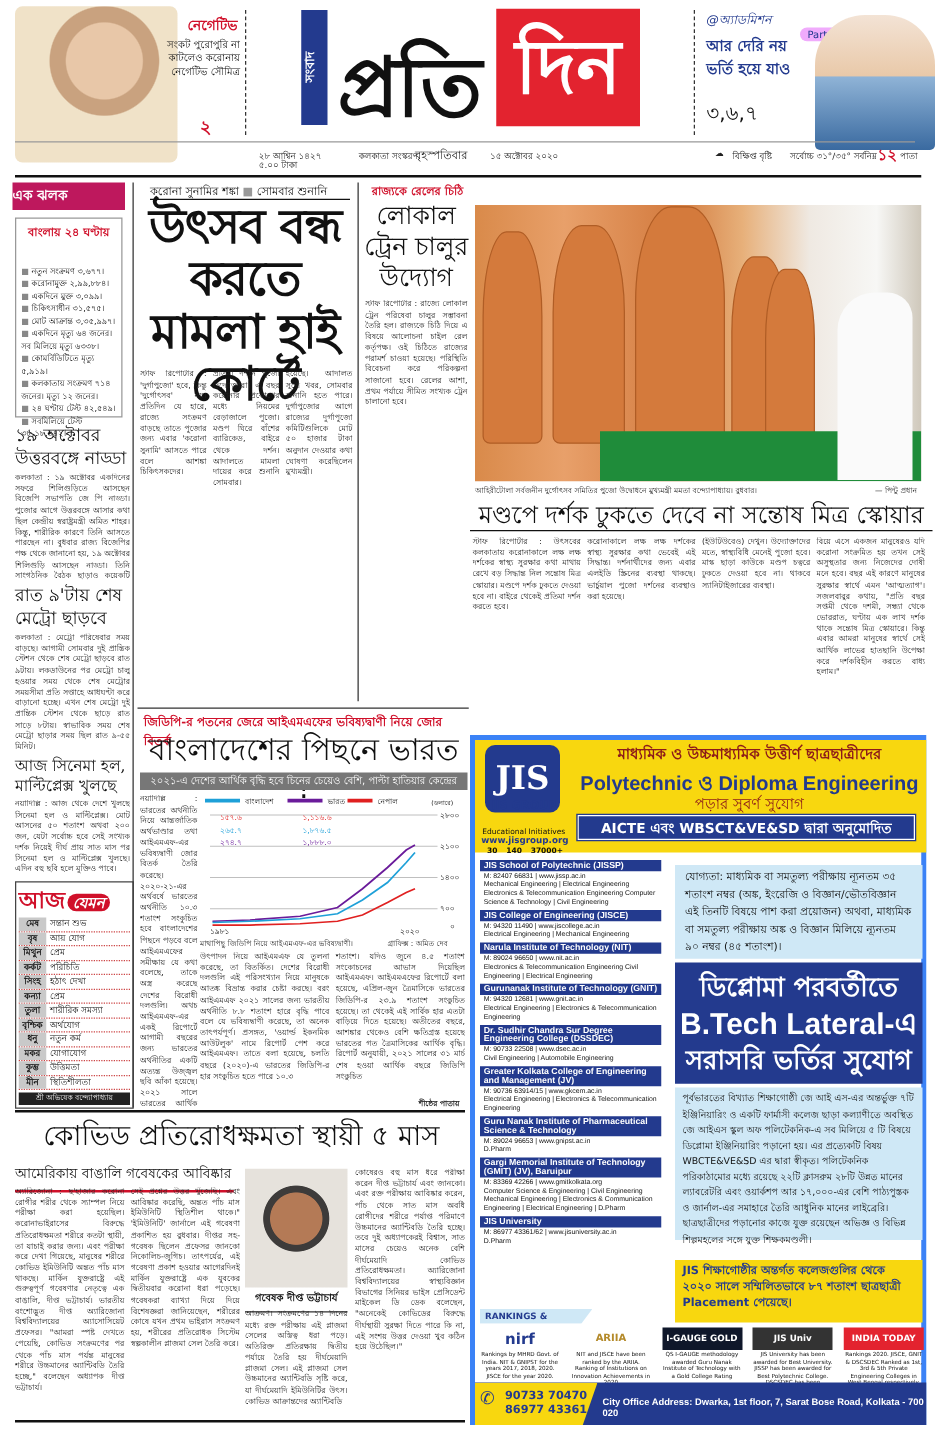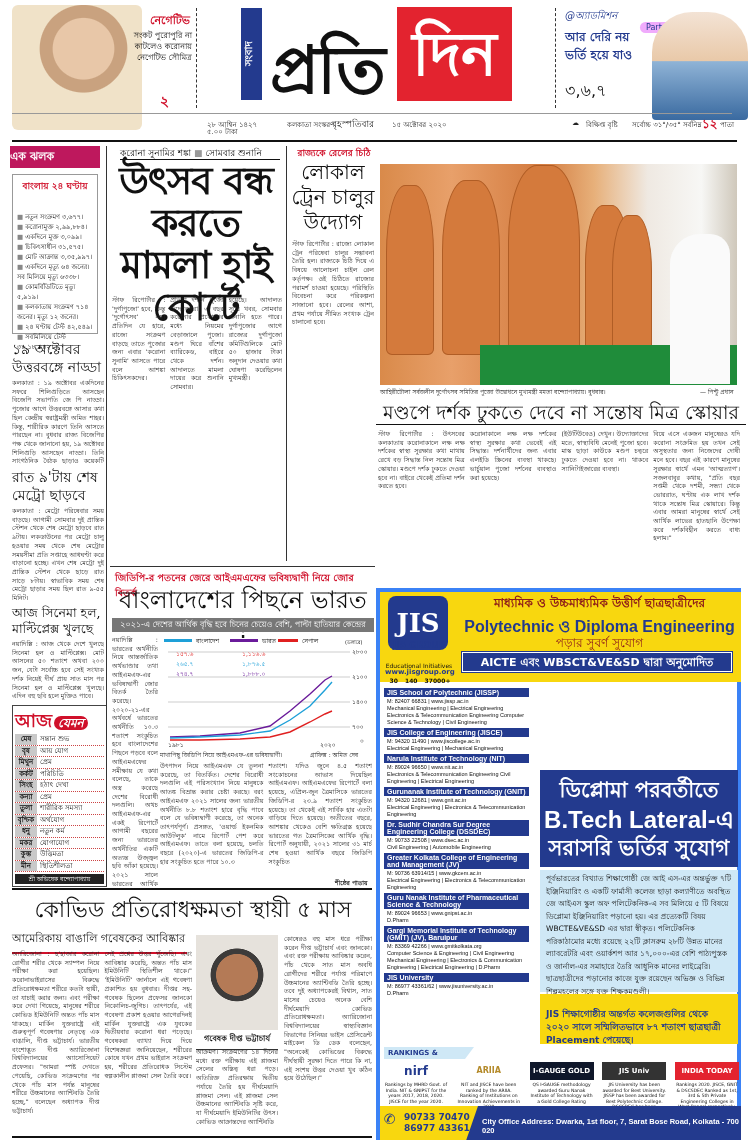--- a/index.html
+++ b/index.html
@@ -52,21 +52,21 @@
 .ad-h3{left:82px;top:42px;width:275px;text-align:center;font-size:12px;color:#8c1a1a}
 .aicte{left:82px;top:60px;width:270px;height:20px;background:#233a8e;color:#fff;font-size:11px;text-align:center;line-height:20px;font-weight:bold;border:1px solid #fff;outline:1px solid #233a8e}
 .clist{left:4px;top:96px;width:145px}
 .cname{background:#233a8e;color:#fff;font-size:7px;font-weight:bold;padding:1px 3px;font-family:"Liberation Sans",sans-serif}
 .cinfo{font-size:5.5px;line-height:7px;padding:1px 3px 2px;font-family:"Liberation Sans",sans-serif}
 .elig{left:160px;top:100px;width:198px;height:75px;background:#cfe8f6;font-size:8.5px;line-height:14px;padding:3px 8px;color:#111}
 .btech{left:160px;top:178px;width:198px;height:97px;background:#233a8e;color:#fff;text-align:center;padding-top:6px}
 .btech div{font-size:21px;line-height:29px;font-weight:bold}
 .btech .en{font-family:"Liberation Sans",sans-serif;font-size:24px}
 .purba{left:160px;top:278px;width:198px;height:122px;background:#cfe8f6;font-size:7.5px;line-height:12.5px;padding:3px 6px;color:#111}
-.place{left:160px;top:402px;width:198px;height:50px;background:#f8d70f;font-size:9px;line-height:13px;padding:14px 6px;color:#233a8e;font-weight:bold}
+.place{left:160px;top:416px;width:198px;height:50px;background:#f8d70f;font-size:9px;line-height:13px;padding:3px 6px;color:#233a8e;font-weight:bold}
 .rank-tag{left:4px;top:455px;width:90px;height:12px;background:#cfe8f6;font-size:7px;font-weight:bold;color:#233a8e;padding-left:4px;line-height:12px;clip-path:polygon(0 0,100% 0,90% 100%,0 100%)}
 .ranks{left:4px;top:470px;width:355px;height:42px;display:flex;justify-content:space-between}
 .rank{width:64px;font-size:4.5px;text-align:center;line-height:5.5px}
 .rank .logo{height:18px;margin-bottom:2px;font-weight:bold;font-size:12px;line-height:18px}
 .ad-foot{left:0;top:514px;width:361px;height:34px;background:#233a8e;color:#fff}
 .ad-phone{left:0;top:0;width:98px;height:34px;background:#f8d70f;color:#233a8e;font-size:9px;font-weight:bold;line-height:11px;padding:6px 0 0 24px;clip-path:polygon(0 0,100% 0,88% 100%,0 100%)}
 .ad-addr{left:102px;top:11px;font-size:7.5px;font-weight:bold;font-family:Liberation Sans, sans-serif}
 
 .bd-kick{left:115px;top:571px;width:258px;color:#d0102a;font-size:9.5px;font-weight:bold}
 .bd-head{left:112px;top:585px;width:262px;font-size:24px;line-height:30px;text-align:center}
@@ -346,20 +346,21 @@
     <div>
         <div class="cname">Gargi Memorial Institute of Technology (GMIT) (JV), Baruipur</div>
         <div class="cinfo"><span>M: 83369 42266 | www.gmitkolkata.org</span><br><span>Computer Science &amp; Engineering | Civil Engineering Mechanical Engineering | Electronics &amp; Communication Engineering | Electrical Engineering | D.Pharm</span></div>
       </div>
     <div>
         <div class="cname">JIS University</div>
         <div class="cinfo"><span>M: 86977 43361/62 | www.jisuniversity.ac.in</span><br><span>D.Pharm</span></div>
       </div>
   </div>
 
+  <div class="abs elig">যোগ্যতা: মাধ্যমিক বা সমতুল্য পরীক্ষায় ন্যূনতম ৩৫ শতাংশ নম্বর (অঙ্ক, ইংরেজি ও বিজ্ঞান/ভৌতবিজ্ঞান এই তিনটি বিষয়ে পাশ করা প্রয়োজন) অথবা, মাধ্যমিক বা সমতুল্য পরীক্ষায় অঙ্ক ও বিজ্ঞান মিলিয়ে ন্যূনতম ৯০ নম্বর (৪৫ শতাংশ)।</div>
   <div class="abs btech">
     <div>ডিপ্লোমা পরবর্তীতে</div>
     <div class="en">B.Tech Lateral-এ</div>
     <div>সরাসরি ভর্তির সুযোগ</div>
   </div>
   <div class="abs purba">পূর্বভারতের বিখ্যাত শিক্ষাগোষ্ঠী জে আই এস-এর অন্তর্ভুক্ত ৭টি ইঞ্জিনিয়ারিং ও একটি ফার্মাসী কলেজ ছাড়া কল্যাণীতে অবস্থিত জে আইএস স্কুল অফ পলিটেকনিক-এ সব মিলিয়ে ৫ টি বিষয়ে ডিপ্লোমা ইঞ্জিনিয়ারিং পড়ানো হয়। এর প্রত্যেকটি বিষয় WBCTE&amp;VE&amp;SD এর দ্বারা স্বীকৃত। পলিটেকনিক পরিকাঠামোর মধ্যে রয়েছে ২২টি ক্লাসরুম ২৮টি উন্নত মানের ল্যাবরেটরি এবং ওয়ার্কশপ আর ১৭,০০০-এর বেশি পাঠ্যপুস্তক ও জার্নাল-এর সমাহারে তৈরি আধুনিক মানের লাইব্রেরি। ছাত্রছাত্রীদের পড়ানোর কাজে যুক্ত রয়েছেন অভিজ্ঞ ও বিভিন্ন শিল্পমহলের সঙ্গে যুক্ত শিক্ষকমণ্ডলী।</div>
   <div class="abs place">JIS শিক্ষাগোষ্ঠীর অন্তর্গত কলেজগুলির থেকে ২০২০ সালে সম্মিলিতভাবে ৮৭ শতাংশ ছাত্রছাত্রী Placement পেয়েছে।</div>
 
   <div class="abs rank-tag">RANKINGS &amp; AWARDS</div>
   <div class="abs ranks">

